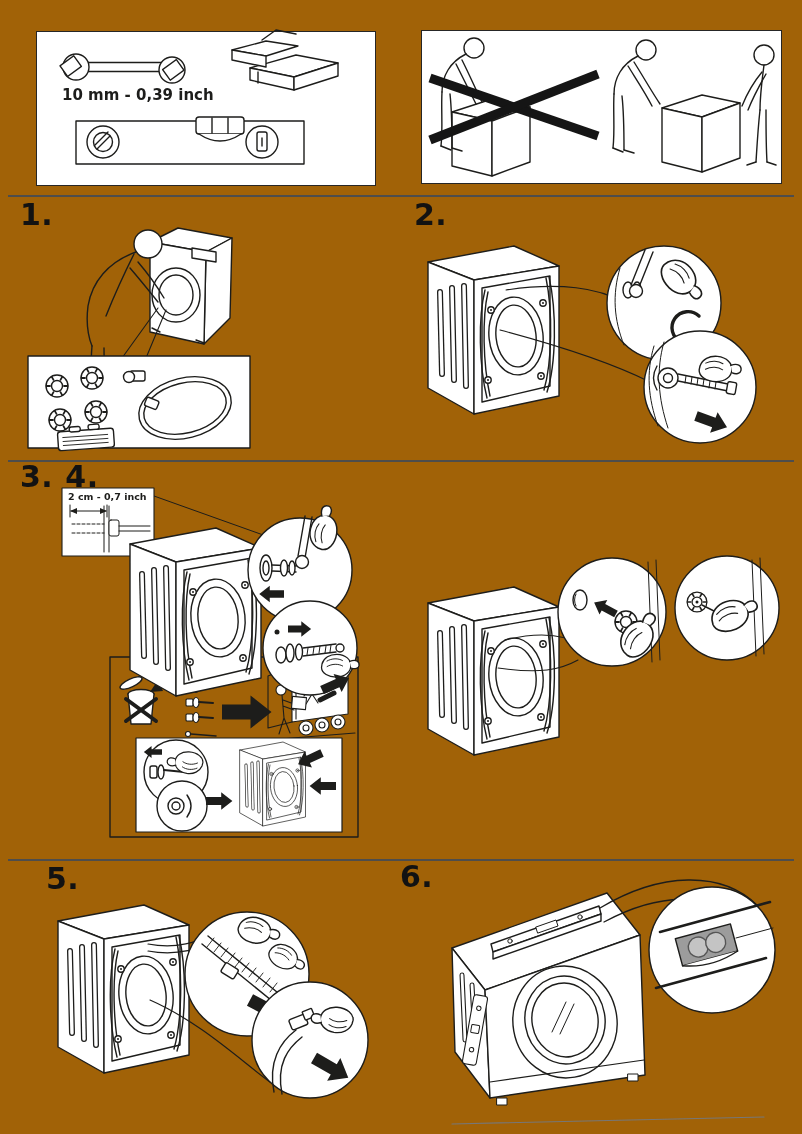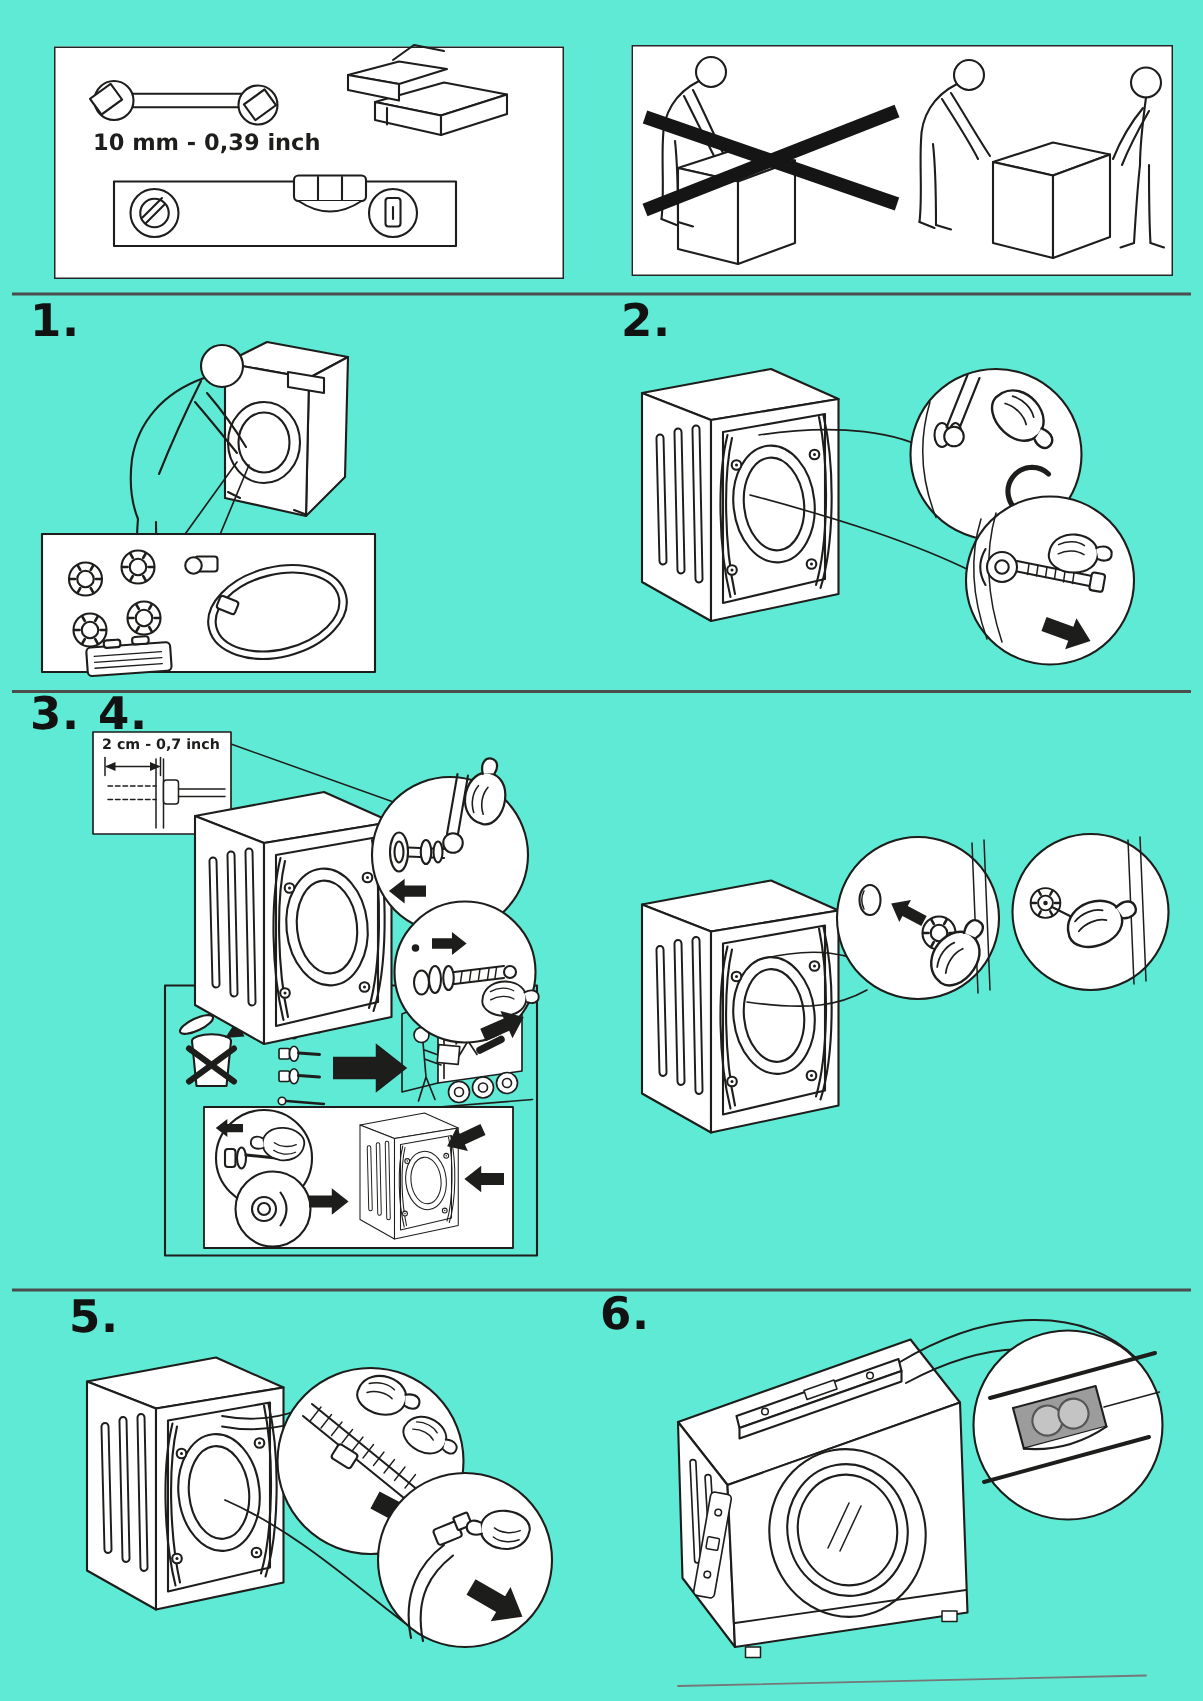--- a/index.html
+++ b/index.html
@@ -1,17 +1,17 @@
 <!DOCTYPE html>
 <html><head>
 <meta charset="utf-8">
 <style>
   html,body{margin:0;padding:0;background:#e8e8e8;}
   .page{
-    position:relative;width:802px;height:1134px;background:#5eead4;
+    position:relative;width:802px;height:1134px;background:#a16207;
     font-family:"DejaVu Sans","Liberation Sans",sans-serif;overflow:hidden;
     margin:0 auto;
   }
   .panel{position:absolute;border:1.7px solid #262626;background:#fff;box-sizing:border-box;}
   .divider{position:absolute;left:8px;width:786px;height:2px;background:#4d4d4d;}
   .stepnum{position:absolute;font-weight:800;font-size:30px;line-height:1;color:#121212;letter-spacing:.5px;}
   .steprow{position:absolute;display:flex;gap:12px;}
   .lbl{position:absolute;color:#1d1d1b;font-weight:600;}
   .lbl.big{font-size:15px;}
   .lbl.small{font-size:9.5px;font-weight:700;}

